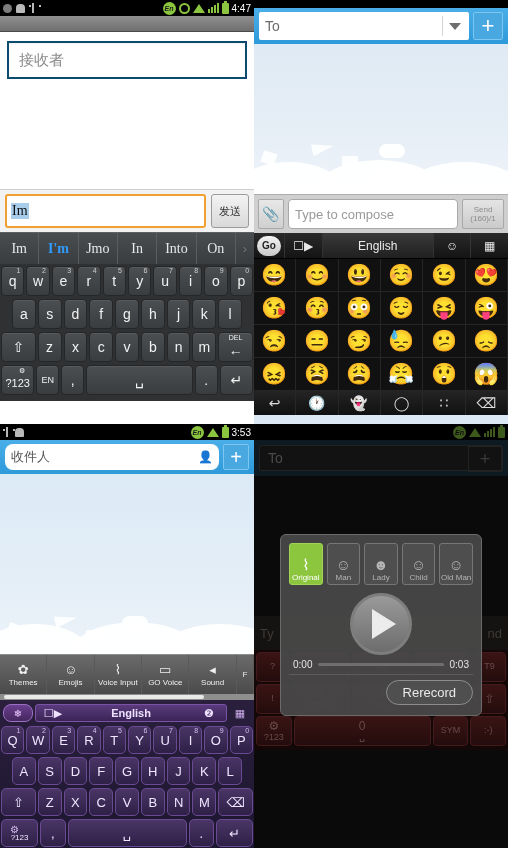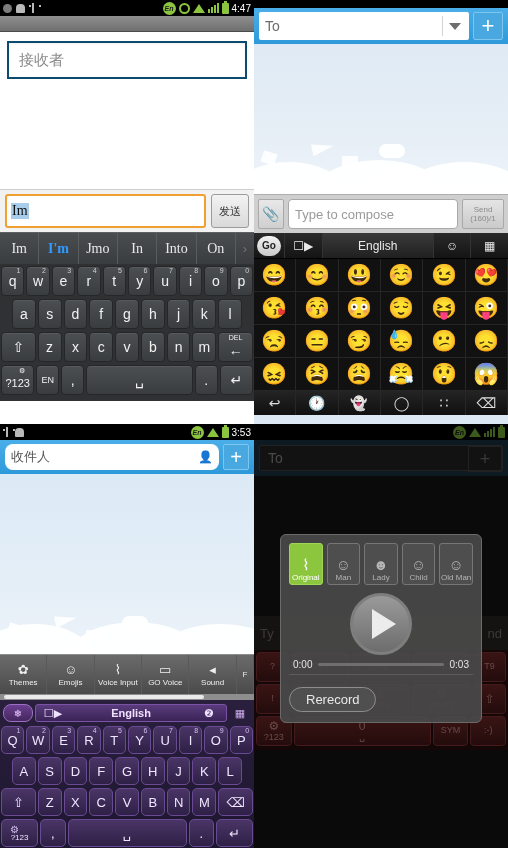--- a/index.html
+++ b/index.html
@@ -173,21 +173,21 @@
   .eff .g { font-size:15px; line-height:1; margin-bottom:1px; }
   .eff.on { background:#8cc63f; border-color:#9fd455; color:#fff; }
   .playwrap { display:flex; justify-content:center; margin:8px 0 4px 0; }
   .play { width:62px;height:62px;border-radius:50%; background:linear-gradient(#9a9a9a,#6d6d6d);
           border:3px solid #7e7e7e; display:flex;align-items:center;justify-content:center; }
   .play i { width:0;height:0;border-left:24px solid #ececec; border-top:15px solid transparent;
             border-bottom:15px solid transparent; margin-left:6px; }
   .times { display:flex; justify-content:space-between; color:#e6e6e6; font-size:10px; padding:0 4px 4px 4px;
            align-items:center; }
   .times .bar { flex:1; height:3px; background:#6f6f6f; margin:0 6px; border-radius:2px; }
-  .dbtns { display:flex; gap:2px; justify-content:flex-start; padding-top:12px; border-top:1px solid #5c5c5c; }
+  .dbtns { display:flex; gap:2px; justify-content:flex-end; padding-top:5px; border-top:1px solid #5c5c5c; }
   .dbtn { padding:4px 16px; border-radius:14px; border:1px solid #8d8d8d; background:#4f4f4f;
           color:#e9e9e9; font-size:13px; }
 </style>
 </head>
 <body>
 
 <div class="grid">
 
   <div class="panel p1">
     <div class="statusbar">

